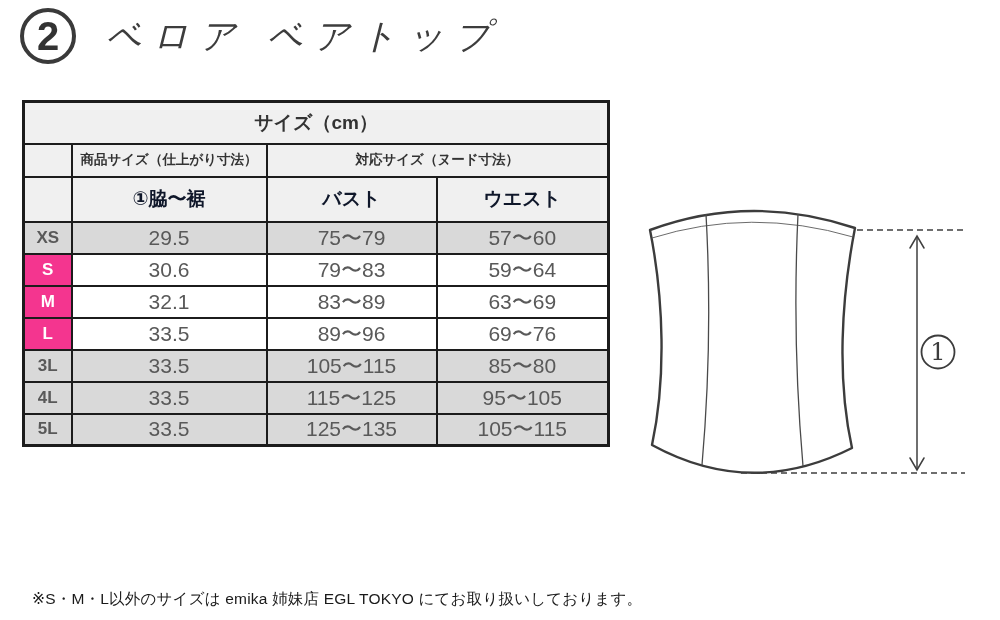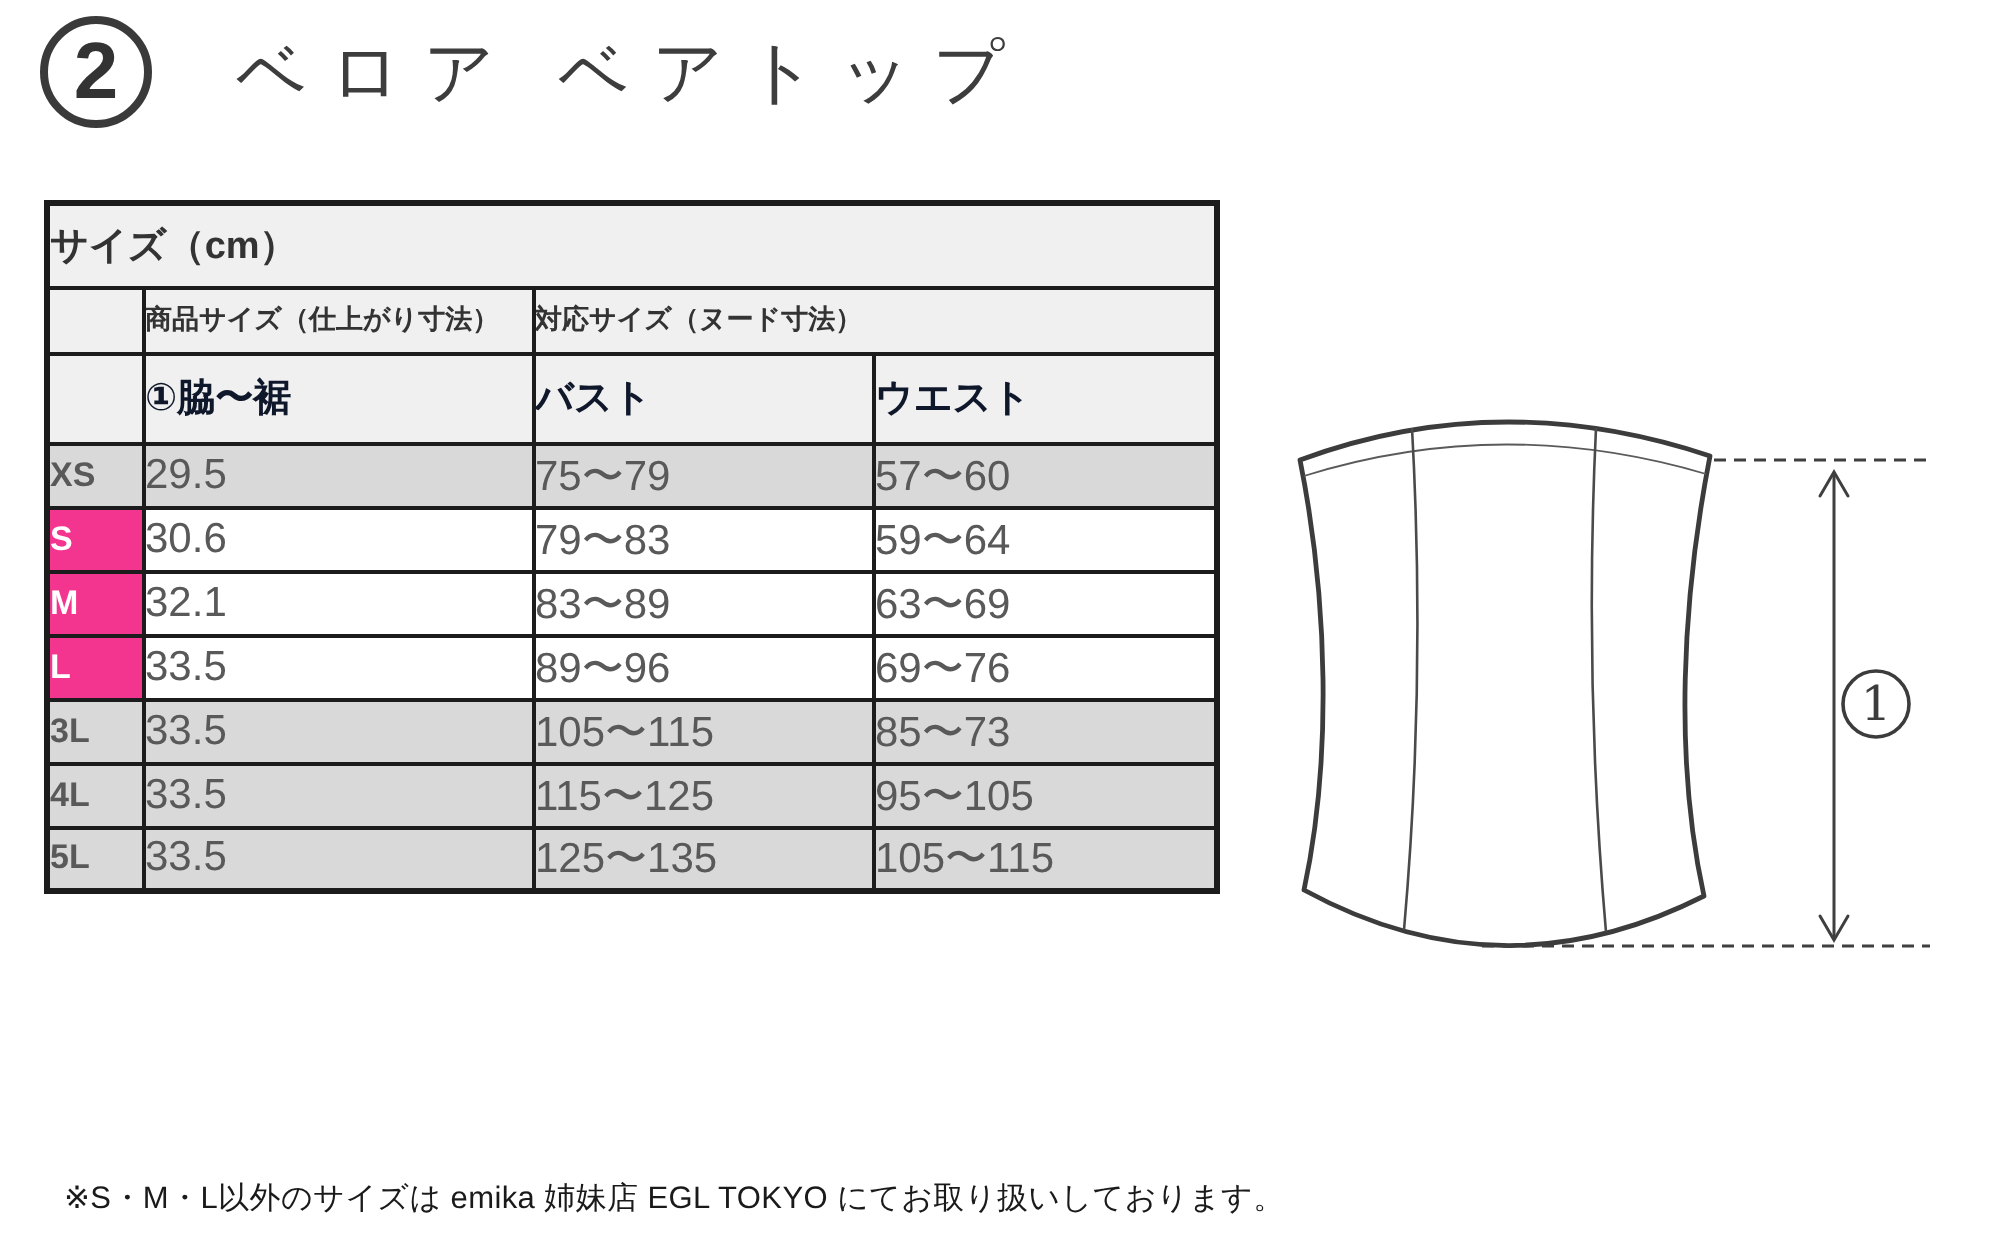--- a/index.html
+++ b/index.html
@@ -17,32 +17,32 @@
     font-family:"Liberation Sans","DejaVu Sans",sans-serif;overflow:hidden;
   }
   
   .hdr{position:absolute;left:20px;top:8px;display:flex;align-items:center;}
   .num-circle{
     width:56px;height:56px;border:4px solid #3a3a3a;border-radius:50%;
     display:flex;align-items:center;justify-content:center;
     font-size:40px;font-weight:bold;color:#333;background:#fff;
   }
   .page-title{
-    margin-left:42px;font-size:35px;color:#3d3d3d;letter-spacing:11px;
-    font-weight:500;white-space:nowrap;
+    margin-left:30px;font-size:35px;color:#3d3d3d;letter-spacing:11px;
+    font-weight:500;white-space:nowrap;font-style:italic;
   }
   
   table.size-table{
     position:absolute;left:22px;top:100px;width:585px;
     border-collapse:collapse;table-layout:fixed;
     border:3px solid var(--border-dark);
   }
   .size-table th,.size-table td{
     border:2px solid var(--border-dark);
-    text-align:left;vertical-align:middle;overflow:hidden;white-space:nowrap;
+    text-align:center;vertical-align:middle;overflow:hidden;white-space:nowrap;
   }
   .size-table .t-title{
     height:42px;background:var(--header-gray);
     font-size:19px;font-weight:bold;color:var(--text-dark);
   }
   .size-table .t-group{
     height:33px;background:var(--header-gray);
     font-size:13.5px;font-weight:bold;color:var(--text-dark);
   }
   .size-table .t-blank-gray{background:var(--header-gray);}
@@ -117,21 +117,21 @@
   <tr class="row-pink">
     <th class="size">L</th>
     <td>33.5</td>
     <td>89〜96</td>
     <td>69〜76</td>
   </tr>
   <tr class="row-gray">
     <th class="size">3L</th>
     <td>33.5</td>
     <td>105〜115</td>
-    <td>85〜73</td>
+    <td>85〜80</td>
   </tr>
   <tr class="row-gray">
     <th class="size">4L</th>
     <td>33.5</td>
     <td>115〜125</td>
     <td>95〜105</td>
   </tr>
   <tr class="row-gray">
     <th class="size">5L</th>
     <td>33.5</td>

